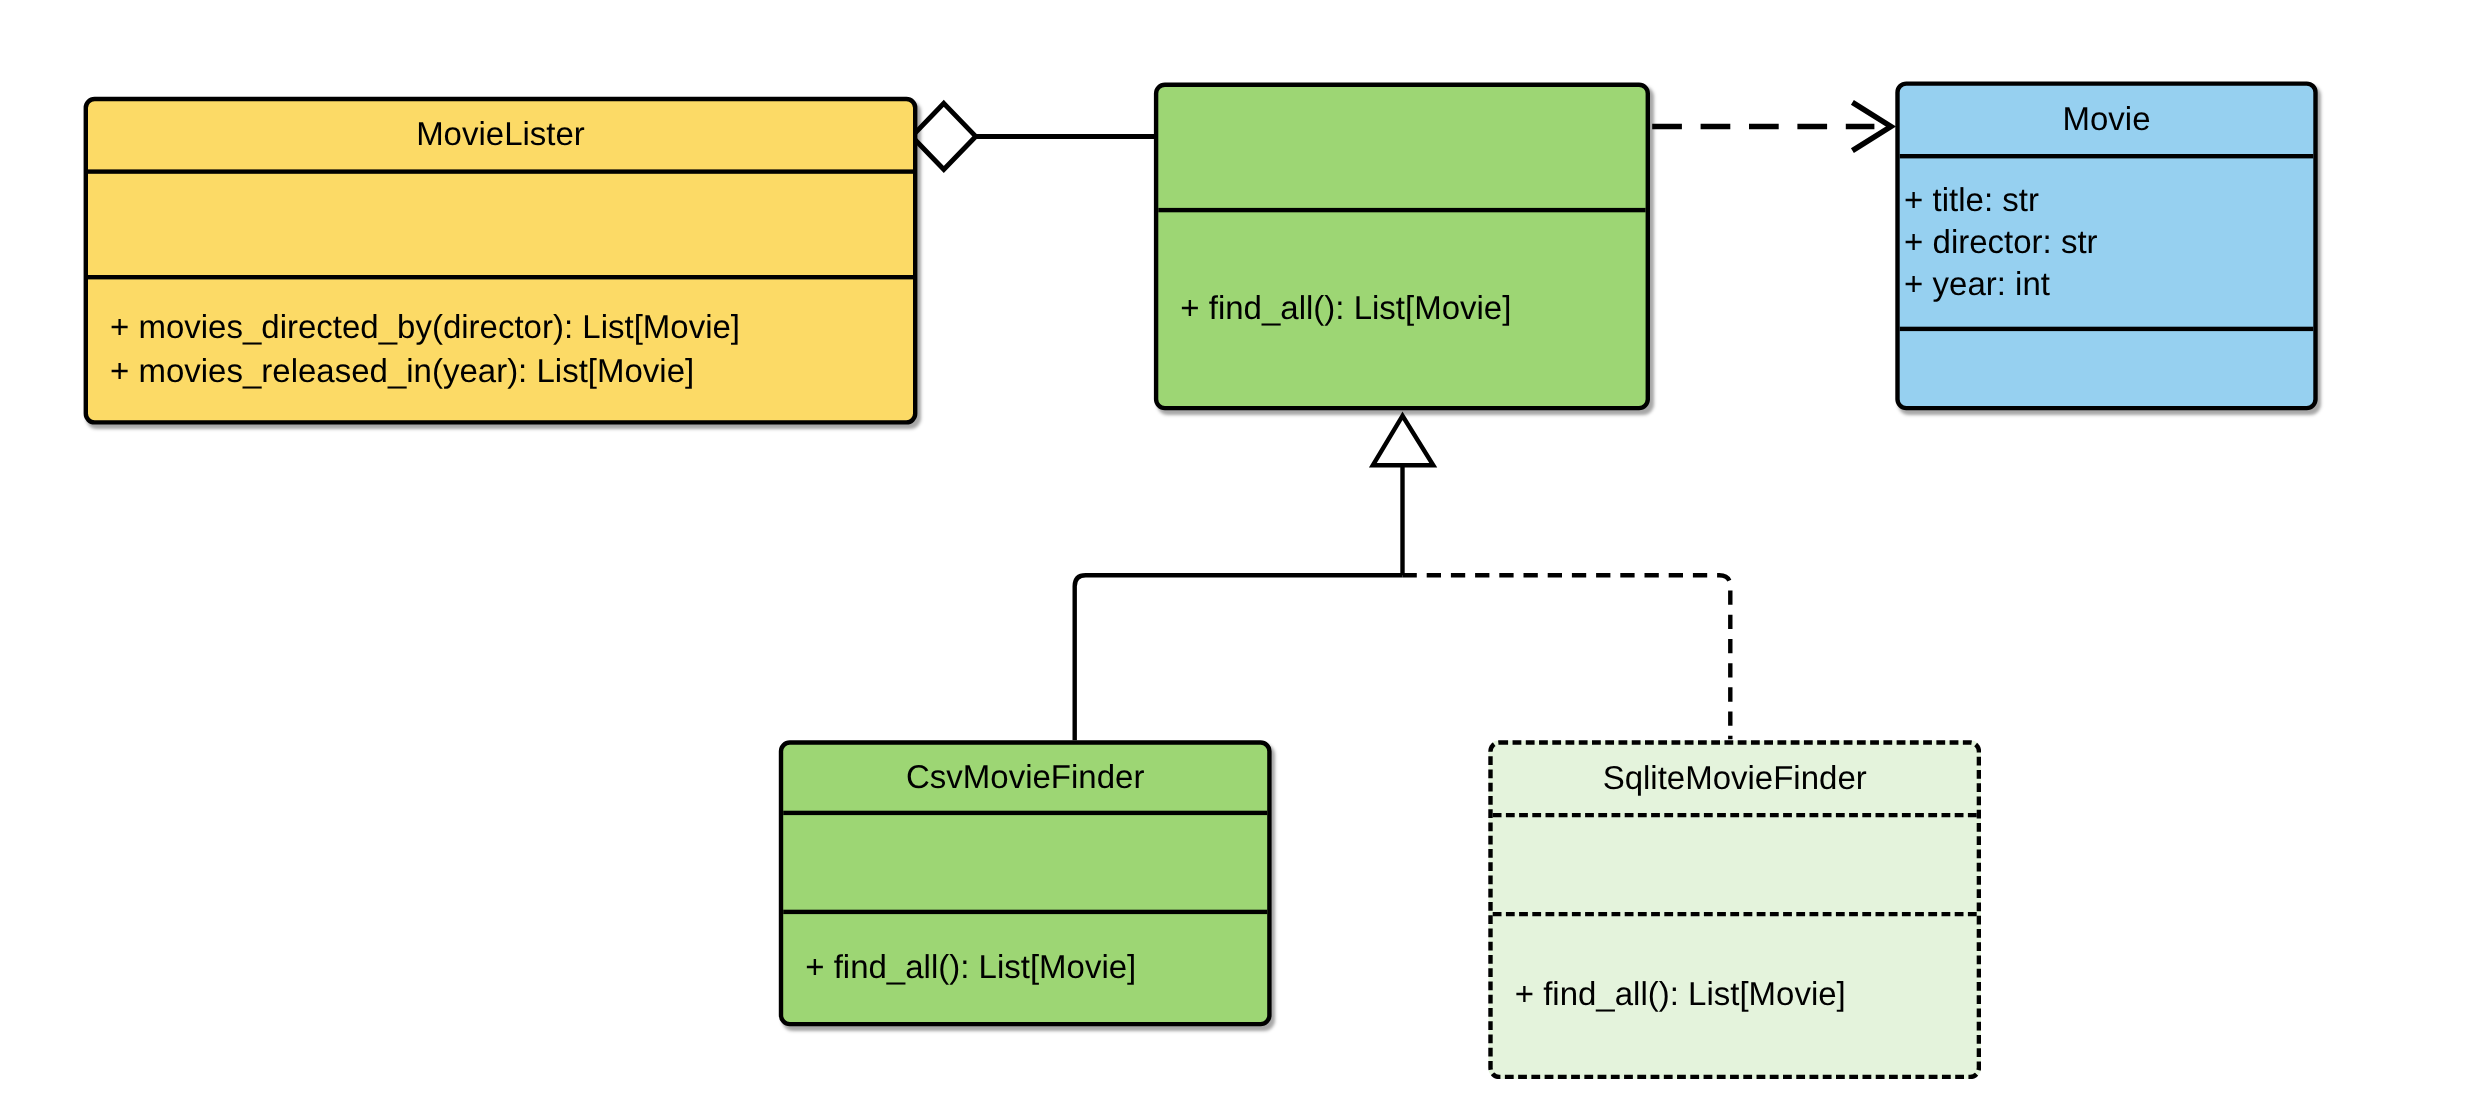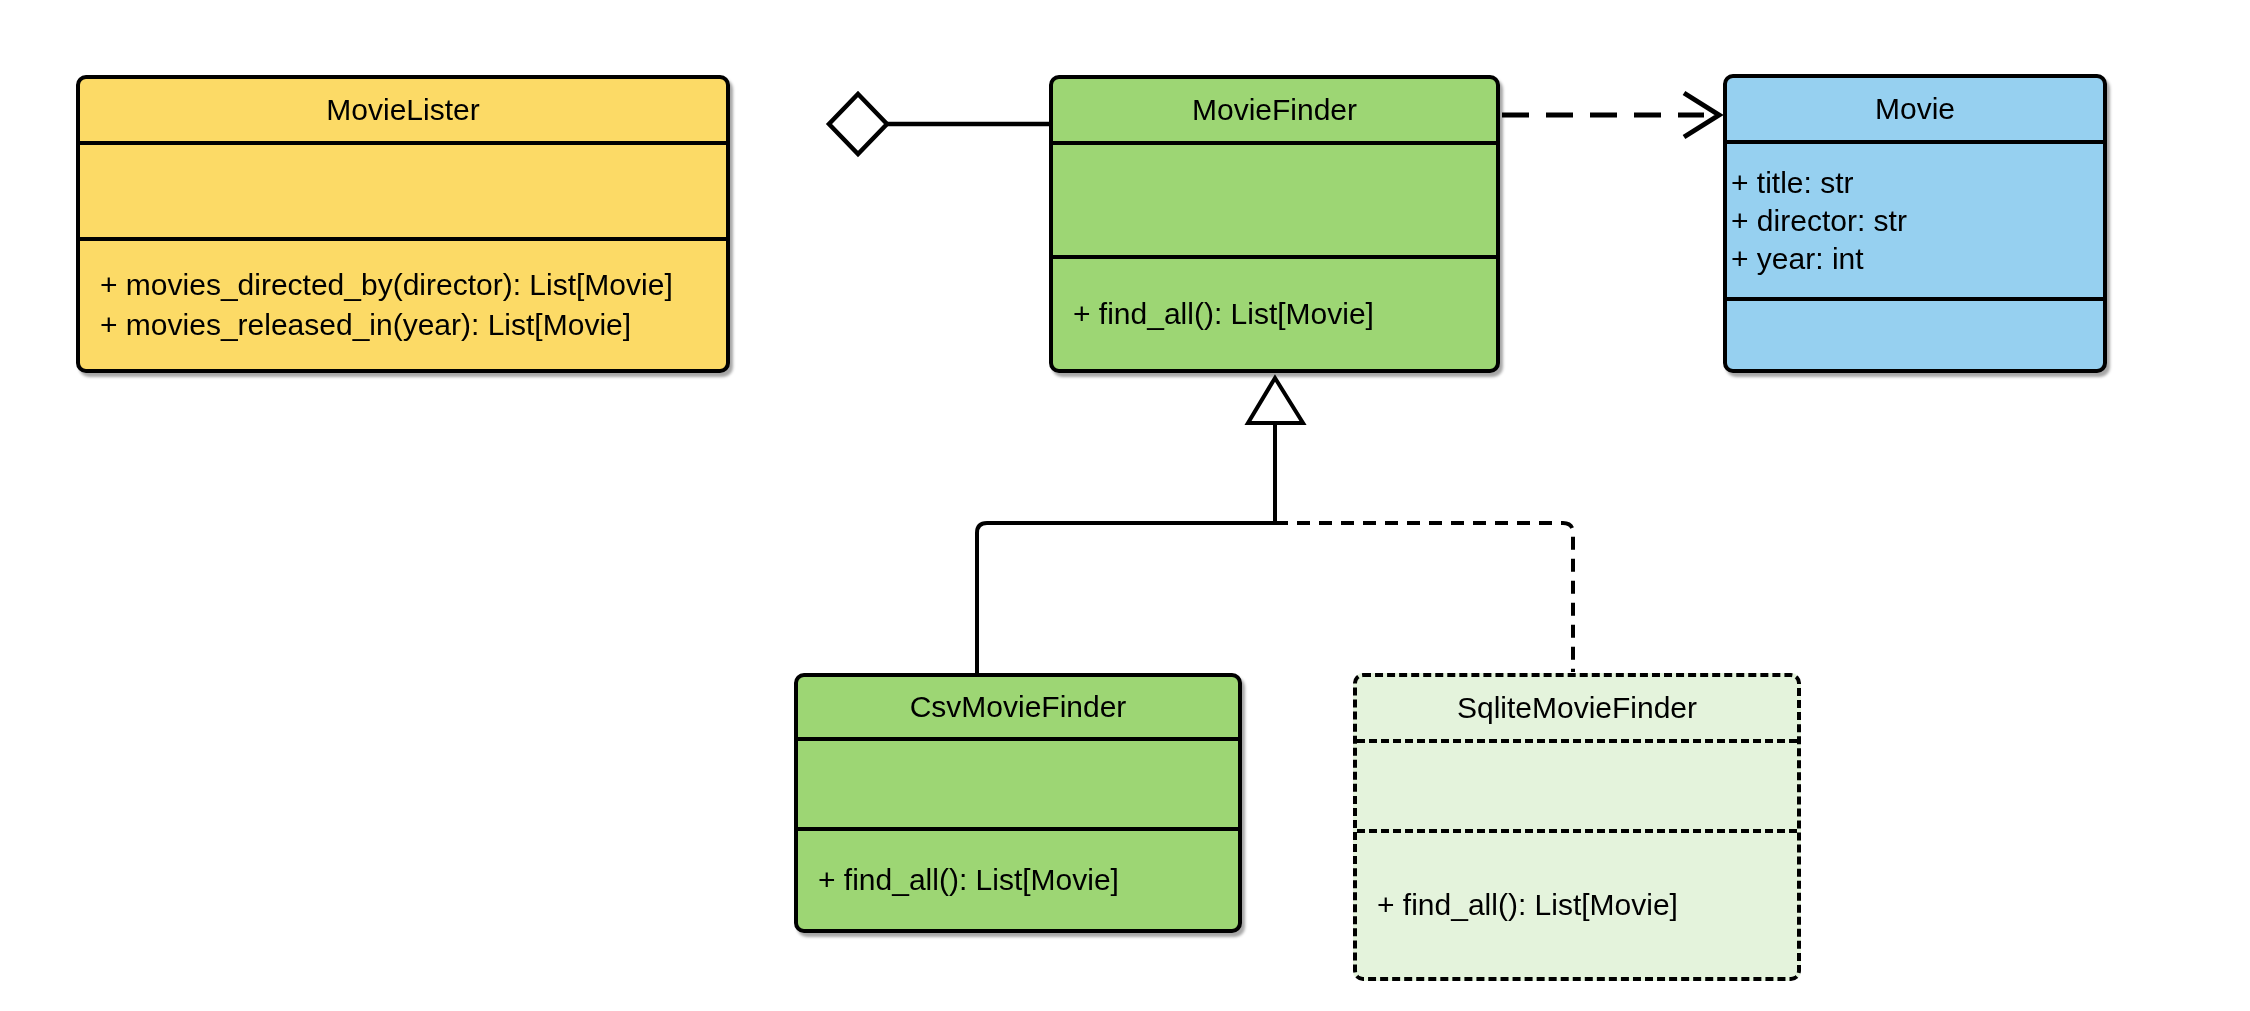--- a/index.html
+++ b/index.html
@@ -88,48 +88,47 @@
     <polyline points="1684,93 1719,115 1684,137" fill="none" stroke="#000000" stroke-width="5"></polyline>
 
     <polygon points="1275,378 1248,423 1303,423" fill="#ffffff" stroke="#000000" stroke-width="4"></polygon>
     <line x1="1275" y1="423" x2="1275" y2="523" stroke="#000000" stroke-width="4"></line>
 
     <path d="M 1275 523 L 987 523 Q 977 523 977 533 L 977 673" fill="none" stroke="#000000" stroke-width="4" stroke-linejoin="round"></path>
 
     <path d="M 1275 523 L 1563 523 Q 1573 523 1573 533 L 1573 672" fill="none" stroke="#000000" stroke-width="4" stroke-dasharray="13 9"></path>
   </svg>
 
-  <div class="uml-class yellow" style="left:76px; top:75px; width:654px; height:298px;justify-content:flex-end;">
+  <div class="uml-class yellow" style="left:76px; top:88px; width:758px; height:298px;justify-content:flex-end;">
     <div class="compartment title" style="height:66px;">MovieLister</div>
     <div class="compartment attrs" style="height:92px;"></div>
     <div class="compartment methods">
       <div class="member">+ movies_directed_by(director): List[Movie]</div>
       <div class="member">+ movies_released_in(year): List[Movie]</div>
     </div>
   </div>
 
   <div class="uml-class green" style="left:1049px; top:75px; width:451px; height:298px;">
-    <div class="compartment title" style="height:66px;">MovieFinder</div>
     <div class="compartment attrs" style="height:110px;"></div>
     <div class="compartment methods">
       <div class="member">+ find_all(): List[Movie]</div>
     </div>
   </div>
 
   <div class="uml-class blue" style="left:1723px; top:74px; width:384px; height:299px;">
     <div class="compartment title" style="height:66px;">Movie</div>
     <div class="compartment attrs attrs-tight" style="height:153px;">
       <div class="member">+ title: str</div>
       <div class="member">+ director: str</div>
       <div class="member">+ year: int</div>
     </div>
     <div class="compartment methods"></div>
   </div>
 
-  <div class="uml-class green" style="left:794px; top:673px; width:448px; height:260px;">
+  <div class="uml-class green" style="left:708px; top:673px; width:448px; height:260px;">
     <div class="compartment title" style="height:64px;">CsvMovieFinder</div>
     <div class="compartment attrs" style="height:86px;"></div>
     <div class="compartment methods">
       <div class="member">+ find_all(): List[Movie]</div>
     </div>
   </div>
 
   <div class="uml-class pale dashed" style="left:1353px; top:673px; width:448px; height:308px;">
     <div class="compartment title" style="height:66px;">SqliteMovieFinder</div>
     <div class="compartment attrs" style="height:86px;"></div>

